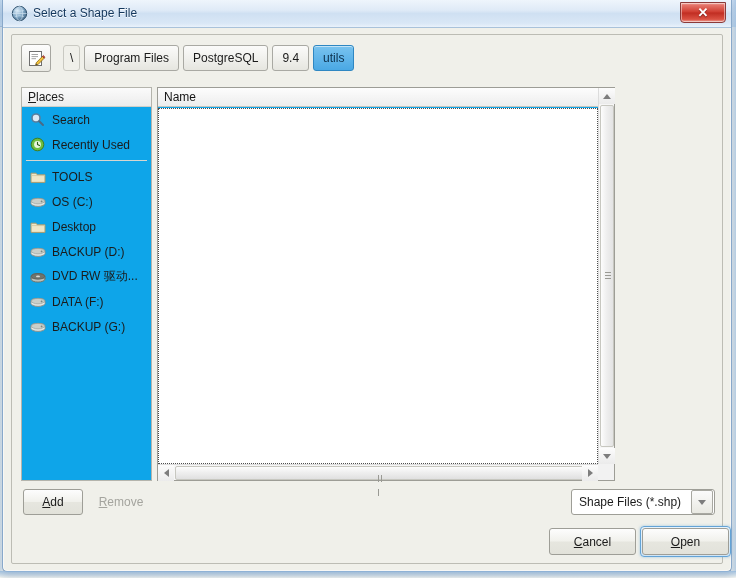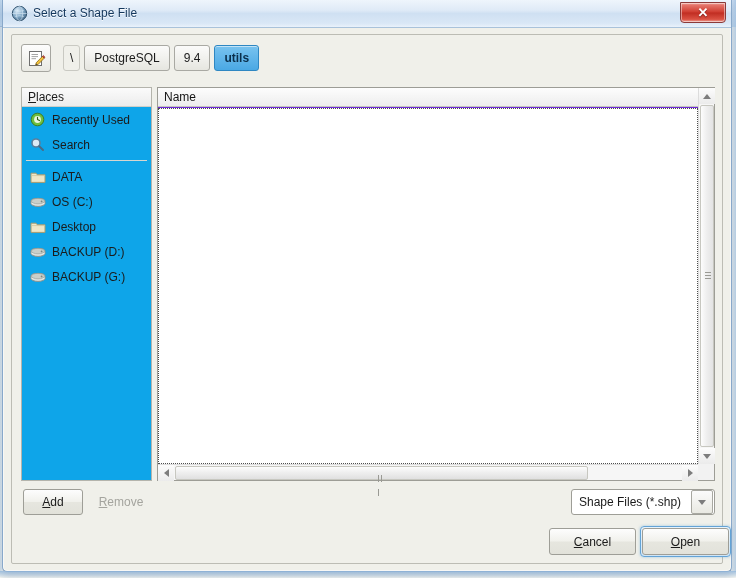--- a/index.html
+++ b/index.html
@@ -135,21 +135,21 @@
     border: 1px solid #a9a9a3;
     border-radius: 3px;
     white-space: nowrap;
     cursor: pointer;
   }
   .crumb.sep-root { padding: 0 6px; background: #f0f0ea; border-color: #c9c9c2; }
   .crumb.selected {
     background: linear-gradient(to bottom, #79c3ef, #4aa8e4);
     border: 1px solid #2f87c2;
     color: #0b2f4b;
-    font-weight: bold;
+    font-weight: normal;
     box-shadow: inset 0 1px 0 rgba(255,255,255,.55);
   }
 
   
   #places-pane {
     position: absolute; left: 9px; top: 52px;
     width: 131px; height: 394px;
     background: #0ea5e9;
     border: 1px solid #b4b4ac;
   }
@@ -169,22 +169,22 @@
     white-space: nowrap;
     overflow: hidden;
   }
   .place-row .pico { width: 17px; height: 16px; margin-right: 6px; flex: 0 0 17px;
                      display: flex; align-items: center; justify-content: center; }
   #places-divider { height: 1px; background: #d6d6d0; margin: 3px 4px 3px 4px; }
 
   
   #list-pane {
     position: absolute; left: 145px; top: 52px;
-    width: 558px; height: 394px;
-    background: #6d28d9;
+    width: 458px; height: 394px;
+    background: #0ea5e9;
     border: 1px solid #9d9d96;
   }
   #list-header {
     position: absolute; left: 0; top: 0; right: 16px; height: 19px;
     line-height: 19px; padding-left: 6px;
     background: linear-gradient(to bottom, #fdfdfd, #ededed);
     border-bottom: 1px solid #c4c4bd;
     font-size: 12px; color: #141414;
   }
   #list-body {
@@ -346,64 +346,67 @@
           <path d="M9.2 13.8 L15.4 7.4 L17.2 9.2 L11 15.6 L8.6 16.2 Z" fill="#f3c23b" stroke="#8a6a18" stroke-width=".8"></path>
           <path d="M15.4 7.4 L17.2 9.2 L18 8.2 L16.3 6.5 Z" fill="#d34b3c" stroke="#8a3228" stroke-width=".7"></path>
           <path d="M8.6 16.2 L9.5 14.6 L10.6 15.7 Z" fill="#4a4a4a"></path>
         </svg>
       </div>
       <div id="crumbs" style="display: flex; align-items: center;">
           <div class="crumb sep-root">
             <span>\</span>
           </div>
           <div class="crumb">
+            <span>Program Files</span>
+          </div>
+          <div class="crumb">
             <span>PostgreSQL</span>
           </div>
           <div class="crumb">
             <span>9.4</span>
           </div>
           <div class="crumb selected">
             <span>utils</span>
           </div>
         </div>
     </div>
 
     <div id="places-pane">
       <div id="places-header">
         <u class="acc">P</u><span>laces</span>
       </div>
       <div id="places-list">
           <div class="place-row">
             <span class="pico">
               <svg width="15" height="15" viewBox="0 0 15 15">
+                <circle cx="6" cy="6" r="4" fill="#dceaf5" stroke="#5b7e9c" stroke-width="1.6"></circle>
+                <path d="M9.2 9.2 L13 13" stroke="#4a6a85" stroke-width="2" stroke-linecap="round"></path>
+              </svg>
+            </span>
+            <span>Search</span>
+          </div>
+          <div class="place-row">
+            <span class="pico">
+              <svg width="15" height="15" viewBox="0 0 15 15">
                 <circle cx="7.5" cy="7.5" r="6.3" fill="#6fbf3f" stroke="#3f7d22" stroke-width="1"></circle>
                 <circle cx="7.5" cy="7.5" r="3.4" fill="#e9f6e0"></circle>
                 <path d="M7.5 7.5 L7.5 5.2 M7.5 7.5 L9.5 8.6" stroke="#2f5f18" stroke-width="1.1" stroke-linecap="round"></path>
               </svg>
             </span>
             <span>Recently Used</span>
           </div>
-          <div class="place-row">
-            <span class="pico">
-              <svg width="15" height="15" viewBox="0 0 15 15">
-                <circle cx="6" cy="6" r="4" fill="#dceaf5" stroke="#5b7e9c" stroke-width="1.6"></circle>
-                <path d="M9.2 9.2 L13 13" stroke="#4a6a85" stroke-width="2" stroke-linecap="round"></path>
-              </svg>
-            </span>
-            <span>Search</span>
-          </div>
           <div id="places-divider"></div>
           <div class="place-row">
             <span class="pico">
               <svg width="16" height="14" viewBox="0 0 16 14">
                 <path d="M1 3.2 H6 L7.3 4.8 H15 V12.4 H1 Z" fill="#efe7c8" stroke="#a89b6d" stroke-width="1"></path>
                 <path d="M1 5.6 H15" stroke="#cfc49a" stroke-width=".8"></path>
               </svg>
             </span>
-            <span>DATA</span>
+            <span>TOOLS</span>
           </div>
           <div class="place-row">
             <span class="pico">
               <svg width="16" height="13" viewBox="0 0 16 13">
                 <ellipse cx="8" cy="8.4" rx="7" ry="3" fill="#dfe3e0" stroke="#8b918c" stroke-width="1"></ellipse>
                 <path d="M1 8.4 V6.2 Q1 3.4 8 3.4 Q15 3.4 15 6.2 V8.4" fill="#eef1ee" stroke="#8b918c" stroke-width="1"></path>
                 <ellipse cx="8" cy="6.1" rx="6.6" ry="2.7" fill="#c9cfca" stroke="#9aa09b" stroke-width=".7"></ellipse>
                 <circle cx="11.6" cy="6.4" r=".9" fill="#7f8781"></circle>
               </svg>
             </span>
@@ -421,20 +424,42 @@
           <div class="place-row">
             <span class="pico">
               <svg width="16" height="13" viewBox="0 0 16 13">
                 <ellipse cx="8" cy="8.4" rx="7" ry="3" fill="#dfe3e0" stroke="#8b918c" stroke-width="1"></ellipse>
                 <path d="M1 8.4 V6.2 Q1 3.4 8 3.4 Q15 3.4 15 6.2 V8.4" fill="#eef1ee" stroke="#8b918c" stroke-width="1"></path>
                 <ellipse cx="8" cy="6.1" rx="6.6" ry="2.7" fill="#c9cfca" stroke="#9aa09b" stroke-width=".7"></ellipse>
                 <circle cx="11.6" cy="6.4" r=".9" fill="#7f8781"></circle>
               </svg>
             </span>
             <span>BACKUP (D:)</span>
+          </div>
+          <div class="place-row">
+            <span class="pico">
+              <svg width="16" height="14" viewBox="0 0 16 14">
+                <ellipse cx="8" cy="9" rx="7" ry="3.1" fill="#b9bfba" stroke="#70776f" stroke-width="1"></ellipse>
+                <path d="M1 9 V6.6 Q1 3.6 8 3.6 Q15 3.6 15 6.6 V9" fill="#8e948f" stroke="#676e67" stroke-width="1"></path>
+                <ellipse cx="8" cy="6.4" rx="6.6" ry="2.8" fill="#6f756f" stroke="#545a54" stroke-width=".7"></ellipse>
+                <ellipse cx="8" cy="6.4" rx="2" ry=".9" fill="#d7dbd7"></ellipse>
+              </svg>
+            </span>
+            <span>DVD RW 驱动...</span>
+          </div>
+          <div class="place-row">
+            <span class="pico">
+              <svg width="16" height="13" viewBox="0 0 16 13">
+                <ellipse cx="8" cy="8.4" rx="7" ry="3" fill="#dfe3e0" stroke="#8b918c" stroke-width="1"></ellipse>
+                <path d="M1 8.4 V6.2 Q1 3.4 8 3.4 Q15 3.4 15 6.2 V8.4" fill="#eef1ee" stroke="#8b918c" stroke-width="1"></path>
+                <ellipse cx="8" cy="6.1" rx="6.6" ry="2.7" fill="#c9cfca" stroke="#9aa09b" stroke-width=".7"></ellipse>
+                <circle cx="11.6" cy="6.4" r=".9" fill="#7f8781"></circle>
+              </svg>
+            </span>
+            <span>DATA (F:)</span>
           </div>
           <div class="place-row">
             <span class="pico">
               <svg width="16" height="13" viewBox="0 0 16 13">
                 <ellipse cx="8" cy="8.4" rx="7" ry="3" fill="#dfe3e0" stroke="#8b918c" stroke-width="1"></ellipse>
                 <path d="M1 8.4 V6.2 Q1 3.4 8 3.4 Q15 3.4 15 6.2 V8.4" fill="#eef1ee" stroke="#8b918c" stroke-width="1"></path>
                 <ellipse cx="8" cy="6.1" rx="6.6" ry="2.7" fill="#c9cfca" stroke="#9aa09b" stroke-width=".7"></ellipse>
                 <circle cx="11.6" cy="6.4" r=".9" fill="#7f8781"></circle>
               </svg>
             </span>

